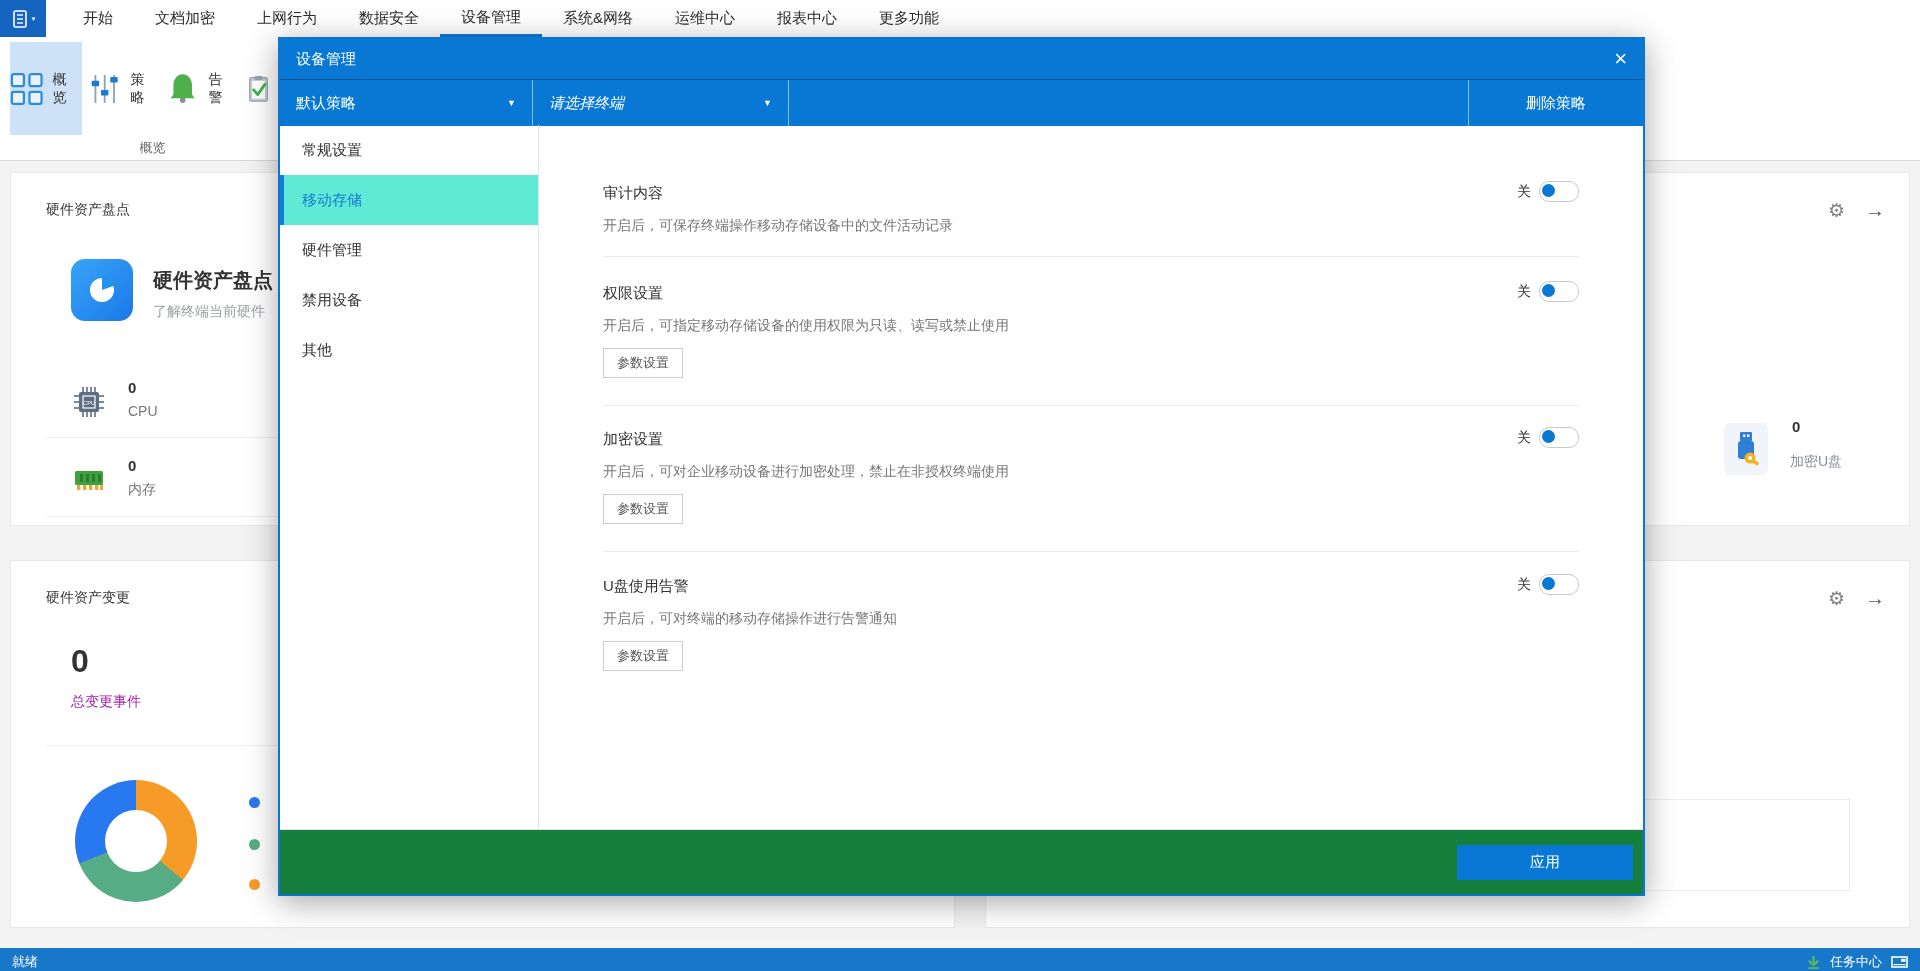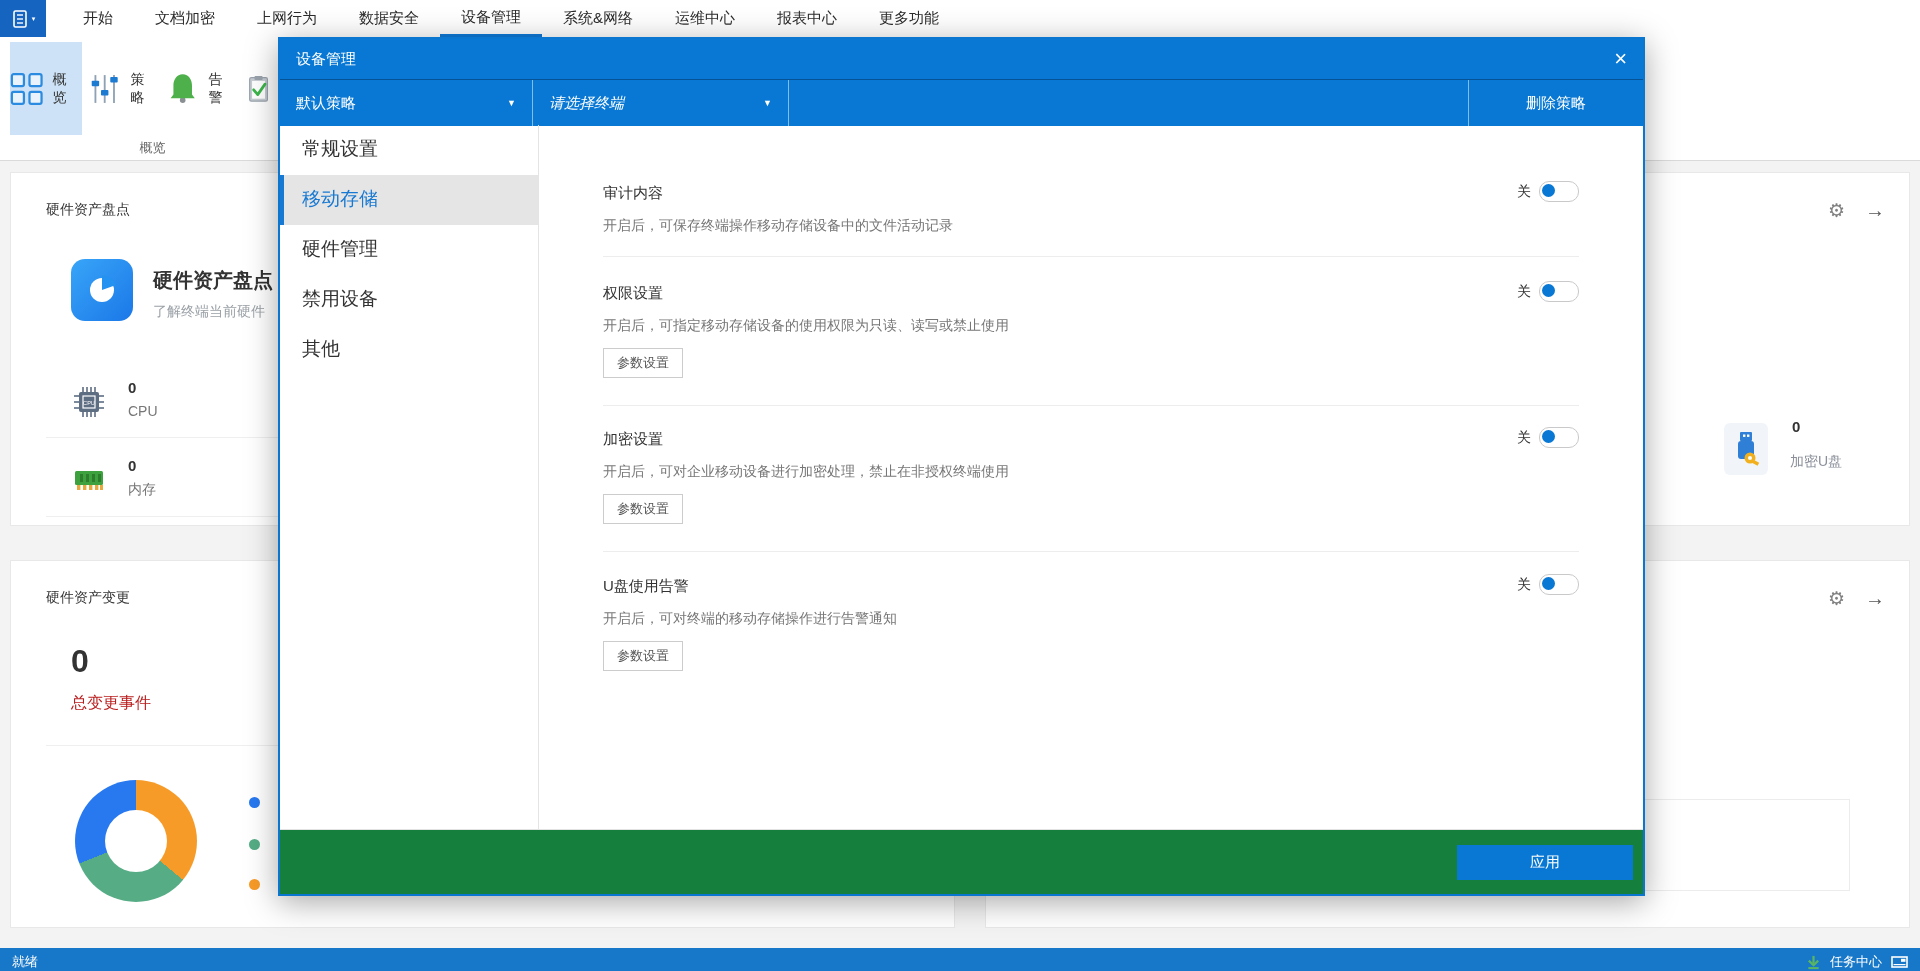--- a/index.html
+++ b/index.html
@@ -35,41 +35,41 @@
   .stat-lab{position:absolute;left:117px;font-size:14px;color:#777;}
   .hsep{position:absolute;left:35px;right:0;height:1px;background:#efefef;}
   .corner-icons{position:absolute;top:26px;right:24px;display:flex;gap:20px;align-items:center;}
   .gear{font-size:19px;color:#808080;cursor:pointer;}
   .arrow{font-size:20px;color:#555;cursor:pointer;}
   .usb-box{position:absolute;left:738px;top:250px;width:44px;height:52px;background:#f1f5f9;border-radius:6px;
            display:flex;align-items:center;justify-content:center;}
   .usb-val{position:absolute;left:806px;top:245px;font-size:15px;font-weight:bold;color:#333;}
   .usb-lab{position:absolute;left:804px;top:280px;font-size:14px;color:#8a8f99;}
   .big-num{position:absolute;left:60px;top:82px;font-size:32px;font-weight:bold;color:#333;}
-  .big-lab{position:absolute;left:60px;top:132px;font-size:16px;color:#b91c1c;}
+  .big-lab{position:absolute;left:60px;top:132px;font-size:14px;color:#a21caf;}
   .donut{position:absolute;left:64px;top:219px;width:122px;height:122px;border-radius:50%;}
   .donut-hole{position:absolute;left:30px;top:30px;width:62px;height:62px;border-radius:50%;background:#fff;}
   .legend-dot{position:absolute;left:238px;width:11px;height:11px;border-radius:50%;}
   .empty-box{position:absolute;left:624px;top:238px;width:238px;height:90px;border:1px solid #ececec;background:#fff;}
   
   .modal{position:absolute;left:278px;top:37px;width:1367px;height:859px;background:#fff;
          border:2px solid #0b76d0;box-sizing:border-box;box-shadow:0 6px 30px rgba(0,0,0,.35);}
   .m-title{height:40px;background:#0878d4;display:flex;align-items:center;padding:0 16px;color:#fff;font-size:15px;}
   .m-close{margin-left:auto;font-size:22px;line-height:20px;color:#fff;cursor:pointer;}
   .m-toolbar{height:46px;background:#0878d4;border-top:1px solid rgba(0,0,0,.3);display:flex;color:#fff;font-size:15px;}
   .m-dd{display:flex;align-items:center;padding:0 16px;box-sizing:border-box;border-right:1px solid rgba(255,255,255,.5);cursor:pointer;}
   .m-dd1{width:253px;}
   .m-dd2{width:256px;font-style:italic;}
   .m-dd .dd-caret{margin-left:auto;font-size:9px;color:#fff;}
   .m-spacer{flex:1;}
   .m-del{width:174px;display:flex;align-items:center;justify-content:center;border-left:1px solid rgba(255,255,255,.5);cursor:pointer;}
   .m-body{position:absolute;top:86px;bottom:64px;left:0;right:0;display:flex;}
   .m-side{width:259px;border-right:1px solid #e4e4e4;box-sizing:border-box;}
-  .side-item{height:50px;line-height:50px;padding-left:22px;font-size:19px;color:#333;cursor:pointer;font-family:Liberation Mono, monospace;}
-  .side-item.selected{background:#e5e5e5;color:#1879d2;border-left:4px solid #1879d2;padding-left:18px;}
+  .side-item{height:50px;line-height:50px;padding-left:22px;font-size:15px;color:#333;cursor:pointer;}
+  .side-item.selected{background:#5eead4;color:#1879d2;border-left:4px solid #1879d2;padding-left:18px;}
   .m-content{flex:1;position:relative;}
   .sec{position:absolute;left:64px;right:64px;box-sizing:border-box;}
   .sec-b{border-bottom:1px solid #ededed;}
   .sec1{top:45px;height:87px;padding-top:14px;}
   .sec2{top:132px;height:149px;padding-top:27px;}
   .sec3{top:281px;height:146px;padding-top:24px;}
   .sec4{top:427px;height:150px;padding-top:25px;}
   .sec-title{font-size:15px;color:#333;}
   .sec-desc{font-size:14px;color:#777;margin-top:14px;}
   .toggle-wrap{position:absolute;right:0;display:flex;align-items:center;gap:8px;font-size:14px;color:#333;}

